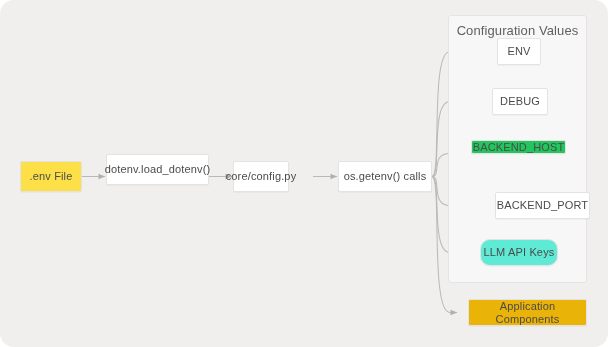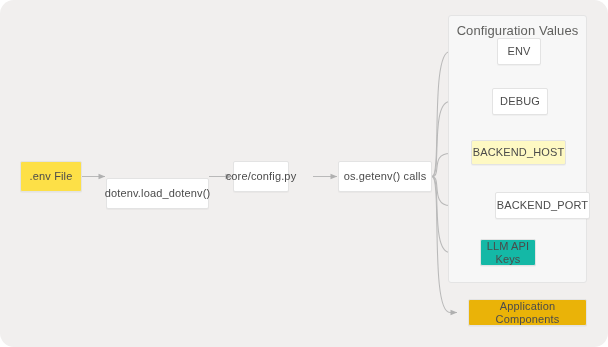--- a/index.html
+++ b/index.html
@@ -88,42 +88,42 @@
   </svg>
 
   <div class="group-panel" id="group-config-values" style="left: 448px; top: 15px; width: 139px; height: 268px; background: rgb(247, 247, 247);">
     <div class="group-title">Configuration Values</div>
   </div>
 
   <div id="nodes">
       <div class="node" style="left: 20px; top: 161px; width: 62px; height: 31px; background: #fde047; border-color: rgb(227, 227, 227); color: rgb(75, 75, 75);">
         <span>.env File</span>
       </div>
-      <div class="node" style="left: 106px; top: 178px; width: 103px; height: 31px; background: rgb(255, 255, 255); border-color: rgb(227, 227, 227); color: rgb(75, 75, 75); align-items: center;">
+      <div class="node" style="left: 106px; top: 154px; width: 103px; height: 31px; background: rgb(255, 255, 255); border-color: rgb(227, 227, 227); color: rgb(75, 75, 75); align-items: center;">
         <span>dotenv.load_dotenv()</span>
       </div>
       <div class="node" style="left: 233px; top: 161px; width: 56px; height: 31px; background: rgb(255, 255, 255); border-color: rgb(227, 227, 227); color: rgb(75, 75, 75);">
         <span>core/config.py</span>
       </div>
       <div class="node" style="left: 338px; top: 161px; width: 94px; height: 31px; background: rgb(255, 255, 255); border-color: rgb(227, 227, 227); color: rgb(75, 75, 75);">
         <span>os.getenv() calls</span>
       </div>
       <div class="node" style="left: 497px; top: 38px; width: 44px; height: 27px; background: rgb(255, 255, 255); border-color: rgb(227, 227, 227); color: rgb(75, 75, 75);">
         <span>ENV</span>
       </div>
       <div class="node" style="left: 492px; top: 88px; width: 56px; height: 27px; background: rgb(255, 255, 255); border-color: rgb(227, 227, 227); color: rgb(75, 75, 75);">
         <span>DEBUG</span>
       </div>
-      <div class="node" style="left: 471px; top: 140px; width: 95px; height: 25px; background: #fef9c3; border-color: rgb(227, 227, 227); color: rgb(75, 75, 75);">
+      <div class="node" style="left: 471px; top: 140px; width: 95px; height: 14px; background: #22c55e; border-color: rgb(227, 227, 227); color: rgb(75, 75, 75);">
         <span>BACKEND_HOST</span>
       </div>
       <div class="node" style="left: 471px; top: 192px; width: 95px; height: 27px; background: rgb(255, 255, 255); border-color: rgb(227, 227, 227); color: rgb(75, 75, 75); margin-left: 24px;">
         <span>BACKEND_PORT</span>
       </div>
-      <div class="node" style="left: 480px; top: 239px; width: 56px; height: 27px; background: #14b8a6; border-color: rgb(227, 227, 227); color: rgb(75, 75, 75);">
+      <div class="node" style="left: 480px; top: 239px; width: 78px; height: 27px; background: #5eead4; border-color: rgb(227, 227, 227); color: rgb(75, 75, 75); border-radius: 10px;">
         <span>LLM API Keys</span>
       </div>
       <div class="node" style="left: 468px; top: 299px; width: 119px; height: 27px; background: #eab308; border-color: rgb(227, 227, 227); color: rgb(75, 75, 75);">
         <span>Application Components</span>
       </div>
     </div>
 
 </div>
 
 </body></html>

